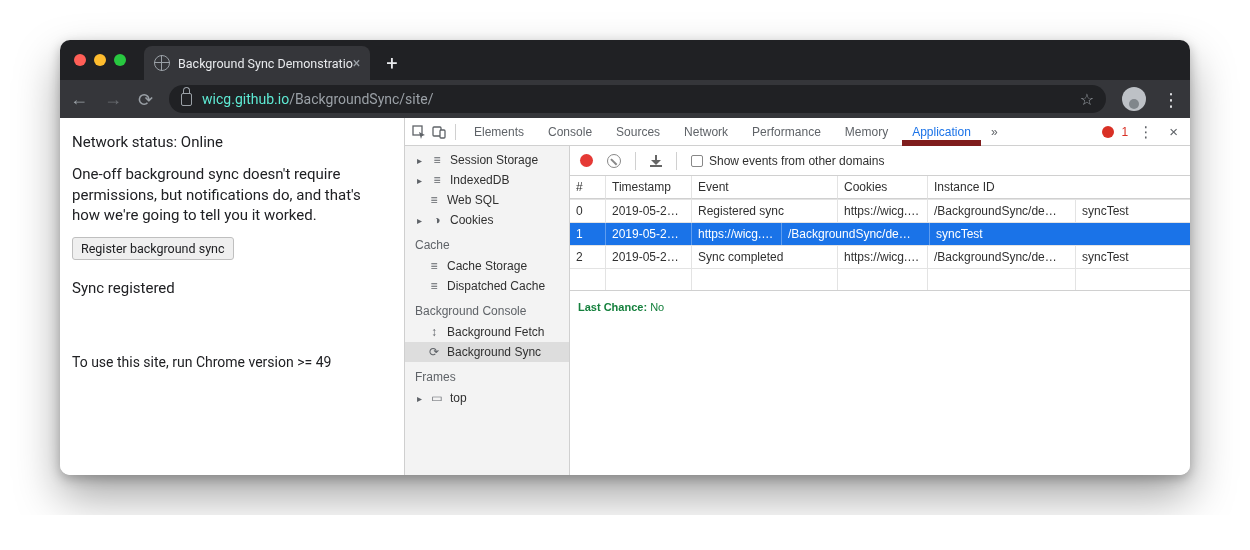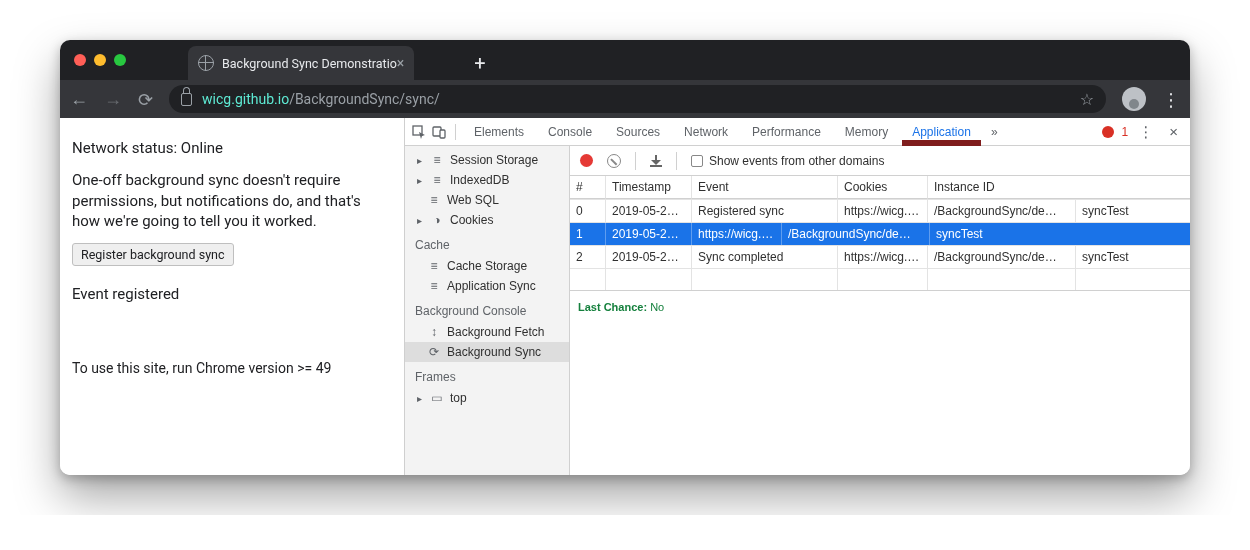--- a/index.html
+++ b/index.html
@@ -19,21 +19,20 @@
     display: flex;
     flex-direction: column;
   }
   
   .titlebar {
     height: 40px;
     background: #202124;
     display: flex;
     align-items: flex-end;
     padding-left: 14px;
-    gap: 44px;
   }
   .traffic {
     display: flex; gap: 8px; align-items: center;
     height: 40px;
   }
   .traffic span {
     width: 12px; height: 12px; border-radius: 50%;
   }
   .tl-red{background:#ff5f57}.tl-yel{background:#febc2e}.tl-grn{background:#28c840}
   .tab {
@@ -86,21 +85,21 @@
     flex:1; display:flex; min-height:0;
   }
   .page {
     width: 345px;
     padding: 10px 12px;
     font-size: 15px;
     color:#202124;
     background:#fff;
     border-right:1px solid #cfcfcf;
   }
-  .page p{margin:10px 0 12px;line-height:1.35}
+  .page p{margin:4px 0 12px;line-height:1.35}
   .page .btn{
     display:inline-block;
     font-size:12.5px;
     padding:3px 8px;
     background:#efefef;
     border:1px solid #bfbfbf;
     border-radius:3px;
   }
   .page .status{font-size:15px;margin-top:18px}
   .page .note{font-size:14px;margin-top:55px}
@@ -198,35 +197,35 @@
     <div class="newtab">+</div>
   </div>
 
   <div class="toolbar">
     <span class="nav-ico">←</span>
     <span class="nav-ico" style="opacity:.5">→</span>
     <span class="nav-ico">⟳</span>
     <div class="omnibox">
       <span class="lock"></span>
       <span>
-        <span class="host">wicg.github.io</span><span class="path">/BackgroundSync/sync/</span>
+        <span class="host">wicg.github.io</span><span class="path">/BackgroundSync/site/</span>
       </span>
       <span class="star">☆</span>
     </div>
     <span class="avatar"></span>
     <span class="kebab">⋮</span>
   </div>
 
   <div class="body">
 
     <div class="page">
       <p>Network status: Online</p>
       <p>One-off background sync doesn't require permissions, but notifications do, and that's how we're going to tell you it worked.</p>
       <span class="btn">Register background sync</span>
-      <p class="status">Event registered</p>
+      <p class="status">Sync registered</p>
       <p class="note">To use this site, run Chrome version &gt;= 49</p>
     </div>
 
     <div class="devtools">
       <div class="dt-tabs">
         <span class="picker">
           <svg width="14" height="14" viewBox="0 0 14 14">
               <rect x="1" y="1" width="9" height="9" fill="none" stroke="#5f6368" stroke-width="1.3"></rect>
               <path d="M7 7 L13 10 L10 11 L9 14 Z" fill="#5f6368"></path>
             </svg>
@@ -275,21 +274,21 @@
               <span>Cookies</span>
             </div>
 
           <div class="cat">Cache</div>
           <div class="item">
               <span class="ico">≡</span>
               <span>Cache Storage</span>
             </div>
           <div class="item">
               <span class="ico">≡</span>
-              <span>Application Sync</span>
+              <span>Dispatched Cache</span>
             </div>
 
           <div class="cat">Background Console</div>
           <div class="item">
               <span class="ico">↕</span>
               <span>Background Fetch</span>
             </div>
           <div class="item active">
               <span class="ico">⟳</span>
               <span>Background Sync</span>

